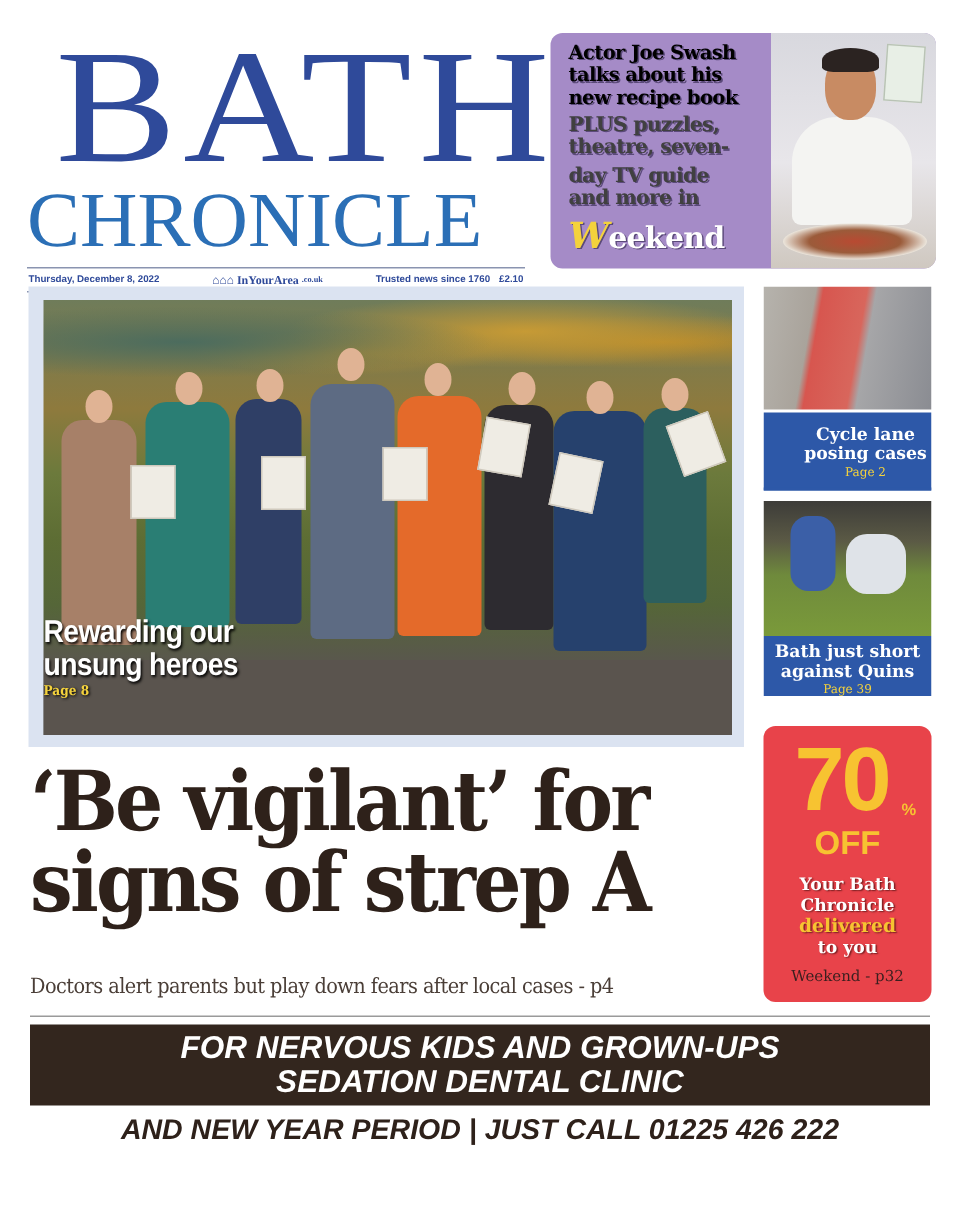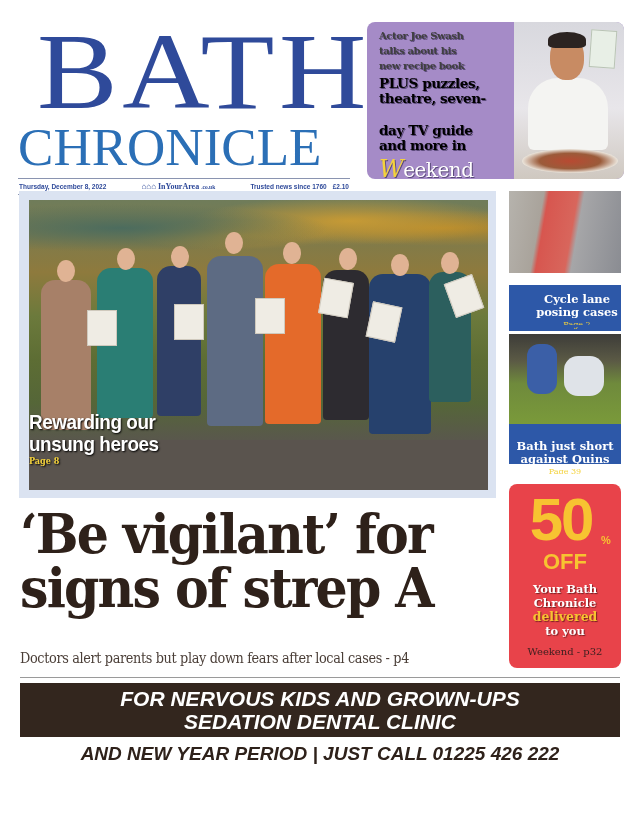--- a/index.html
+++ b/index.html
@@ -31,23 +31,23 @@
   .dateline .iya { display: flex; align-items: center; gap: 2px; font-family: "Liberation Serif", serif; font-size: 8px; }
   .dateline .iya small { font-size: 5.5px; }
   .dateline .right { display: flex; gap: 6px; }
 
   
   .promo {
     position: absolute; left: 367px; top: 22px; width: 257px; height: 157px;
     background: #a58bc7; border-radius: 8px; overflow: hidden;
   }
   .promo .text { position: absolute; left: 12px; top: 6px; width: 135px; font-family: "DejaVu Serif", serif; }
-  .promo .yellow { color: #404040; font-weight: 700; font-size: 10px; line-height: 15px; text-shadow: 1px 1px 0 #5b4a7a; letter-spacing: -0.4px; }
-  .promo .white { color: #000000; font-weight: 700; font-size: 13.5px; line-height: 15px; margin-top: 2px; text-shadow: 1px 1px 0 #5b4a7a; letter-spacing: -0.4px; }
-  .promo .weekend { margin-top: 2px; font-size: 20px; font-weight: 400; color: #ffffff; text-shadow: 1px 1px 0 #5b4a7a; letter-spacing: -0.5px; }
+  .promo .yellow { color: #000000; font-weight: 700; font-size: 13px; line-height: 15px; text-shadow: 1px 1px 0 #5b4a7a; letter-spacing: -0.4px; }
+  .promo .white { color: #404040; font-weight: 700; font-size: 13.5px; line-height: 15px; margin-top: 2px; text-shadow: 1px 1px 0 #5b4a7a; letter-spacing: -0.4px; }
+  .promo .weekend { margin-top: 2px; font-size: 20px; font-weight: 700; color: #ffffff; text-shadow: 1px 1px 0 #5b4a7a; letter-spacing: -0.5px; }
   .promo .weekend .w { color: #f4d23c; font-style: italic; font-size: 24px; }
   .promo .photo {
     position: absolute; right: 0; top: 0; width: 110px; height: 157px;
     background: linear-gradient(180deg, #d8d8de 0%, #e8e6ea 55%, #cfc8c0 100%);
   }
   .promo .photo .head { position: absolute; left: 36px; top: 14px; width: 34px; height: 44px; border-radius: 45%; background: #c88b63; }
   .promo .photo .hair { position: absolute; left: 34px; top: 10px; width: 38px; height: 16px; border-radius: 50% 50% 20% 20%; background: #2b2321; }
   .promo .photo .shirt { position: absolute; left: 14px; top: 56px; width: 80px; height: 72px; border-radius: 30px 30px 6px 6px; background: #f4f4f2; }
   .promo .photo .book { position: absolute; right: 8px; top: 8px; width: 26px; height: 38px; background: #e8efe6; border: 1px solid #b9c3b5; transform: rotate(4deg); }
   .promo .photo .plate { position: absolute; left: 8px; bottom: 6px; width: 96px; height: 24px; border-radius: 50%; background: radial-gradient(ellipse at center, #b84a32 0%, #9b5b3a 45%, #e9e2d8 70%); }
@@ -79,27 +79,27 @@
   
   .side { position: absolute; left: 509px; width: 112px; overflow: hidden; }
   .side .img { position: absolute; left: 0; top: 0; width: 112px; }
   .side .label {
     position: absolute; left: 0; width: 112px; background: #2d58a8; color: #ffffff; text-align: center;
     font-family: "DejaVu Serif", serif; font-weight: 700; font-size: 11.5px; line-height: 13px;
   }
   .side .label .page { color: #f4d23c; font-weight: 400; font-size: 8px; line-height: 11px; }
   .cycle { top: 191px; height: 140px; }
   .cycle .img { height: 82px; background: linear-gradient(100deg, #b6b3ad 0%, #a9a39b 28%, #d7564f 32%, #d8665c 55%, #a6a6a8 60%, #8a8c92 100%); }
-  .cycle .label { top: 94px; height: 52px; padding-top: 8px; padding-left: 24px; }
+  .cycle .label { top: 84px; height: 52px; padding-top: 8px; padding-left: 24px; }
   .cycle .bar { position: absolute; left: 0; top: 134px; width: 112px; height: 2px; background: #2d58a8; }
   .rugby { top: 334px; height: 140px; }
   .rugby .img { height: 90px; background: linear-gradient(180deg, #3d3c39 0%, #5b5a45 30%, #6f8a3c 55%, #7a9a3a 100%); }
   .rugby .player1 { position: absolute; left: 18px; top: 10px; width: 30px; height: 50px; border-radius: 12px; background: #3b5fa7; }
   .rugby .player2 { position: absolute; left: 55px; top: 22px; width: 40px; height: 40px; border-radius: 14px; background: #dfe3e8; }
-  .rugby .label { top: 90px; height: 40px; padding-top: 16px; }
+  .rugby .label { top: 90px; height: 40px; padding-top: 4px; }
 
   
   .offer {
     position: absolute; left: 509px; top: 484px; width: 112px; height: 184px;
     background: #e8434a; border-radius: 8px; text-align: center;
   }
   .offer .big { position: absolute; left: 0; top: 4px; width: 104px; font-family: "Liberation Sans", sans-serif; font-weight: 700; font-size: 60px; line-height: 64px; color: #f7c331; letter-spacing: -2px; }
   .offer .pct { position: absolute; left: 92px; top: 50px; font-family: "Liberation Sans", sans-serif; font-weight: 700; font-size: 11px; color: #f7c331; }
   .offer .off { position: absolute; left: 0; top: 66px; width: 112px; font-family: "Liberation Sans", sans-serif; font-weight: 700; font-size: 22px; line-height: 24px; color: #f7c331; }
   .offer .msg { position: absolute; left: 0; top: 98px; width: 112px; font-family: "DejaVu Serif", serif; font-weight: 700; font-size: 11.5px; line-height: 14px; color: #ffffff; text-shadow: 1px 1px 1px #7a1f22; }
@@ -161,21 +161,21 @@
       <div class="hair"></div>
     <div class="book"></div>
     <div class="plate"></div>
   </div>
   <div class="text">
     <div class="yellow">Actor Joe Swash</div>
     <div class="yellow">talks about his</div>
     <div class="yellow">new recipe book</div>
     <div class="white" style="margin-top:3px">PLUS  puzzles,</div>
     <div class="white" style="margin-top:0">theatre, seven-</div>
-    <div class="white" style="margin-top:17px">day TV guide</div>
+    <div class="white" style="margin-top:4px">day TV guide</div>
     <div class="white" style="margin-top:0">and more in</div>
     <div class="weekend"><span class="w">W</span><span>eekend</span></div>
   </div>
 </div>
 
 <div class="main-photo-frame">
   <div class="main-photo">
     <div class="trees"></div>
     <div class="path"></div>
 
@@ -225,21 +225,21 @@
       <div class="player2"></div>
   </div>
   <div class="label">
     <div>Bath just short</div>
     <div>against Quins</div>
     <div class="page">Page 39</div>
   </div>
 </div>
 
 <div class="offer">
-  <div class="big">50</div>
+  <div class="big">70</div>
   <div class="pct">%</div>
   <div class="off">OFF</div>
   <div class="msg">
     <div>Your Bath</div>
     <div>Chronicle</div>
     <div class="hl">delivered</div>
     <div>to you</div>
   </div>
   <div class="ref">Weekend - p32</div>
 </div>

